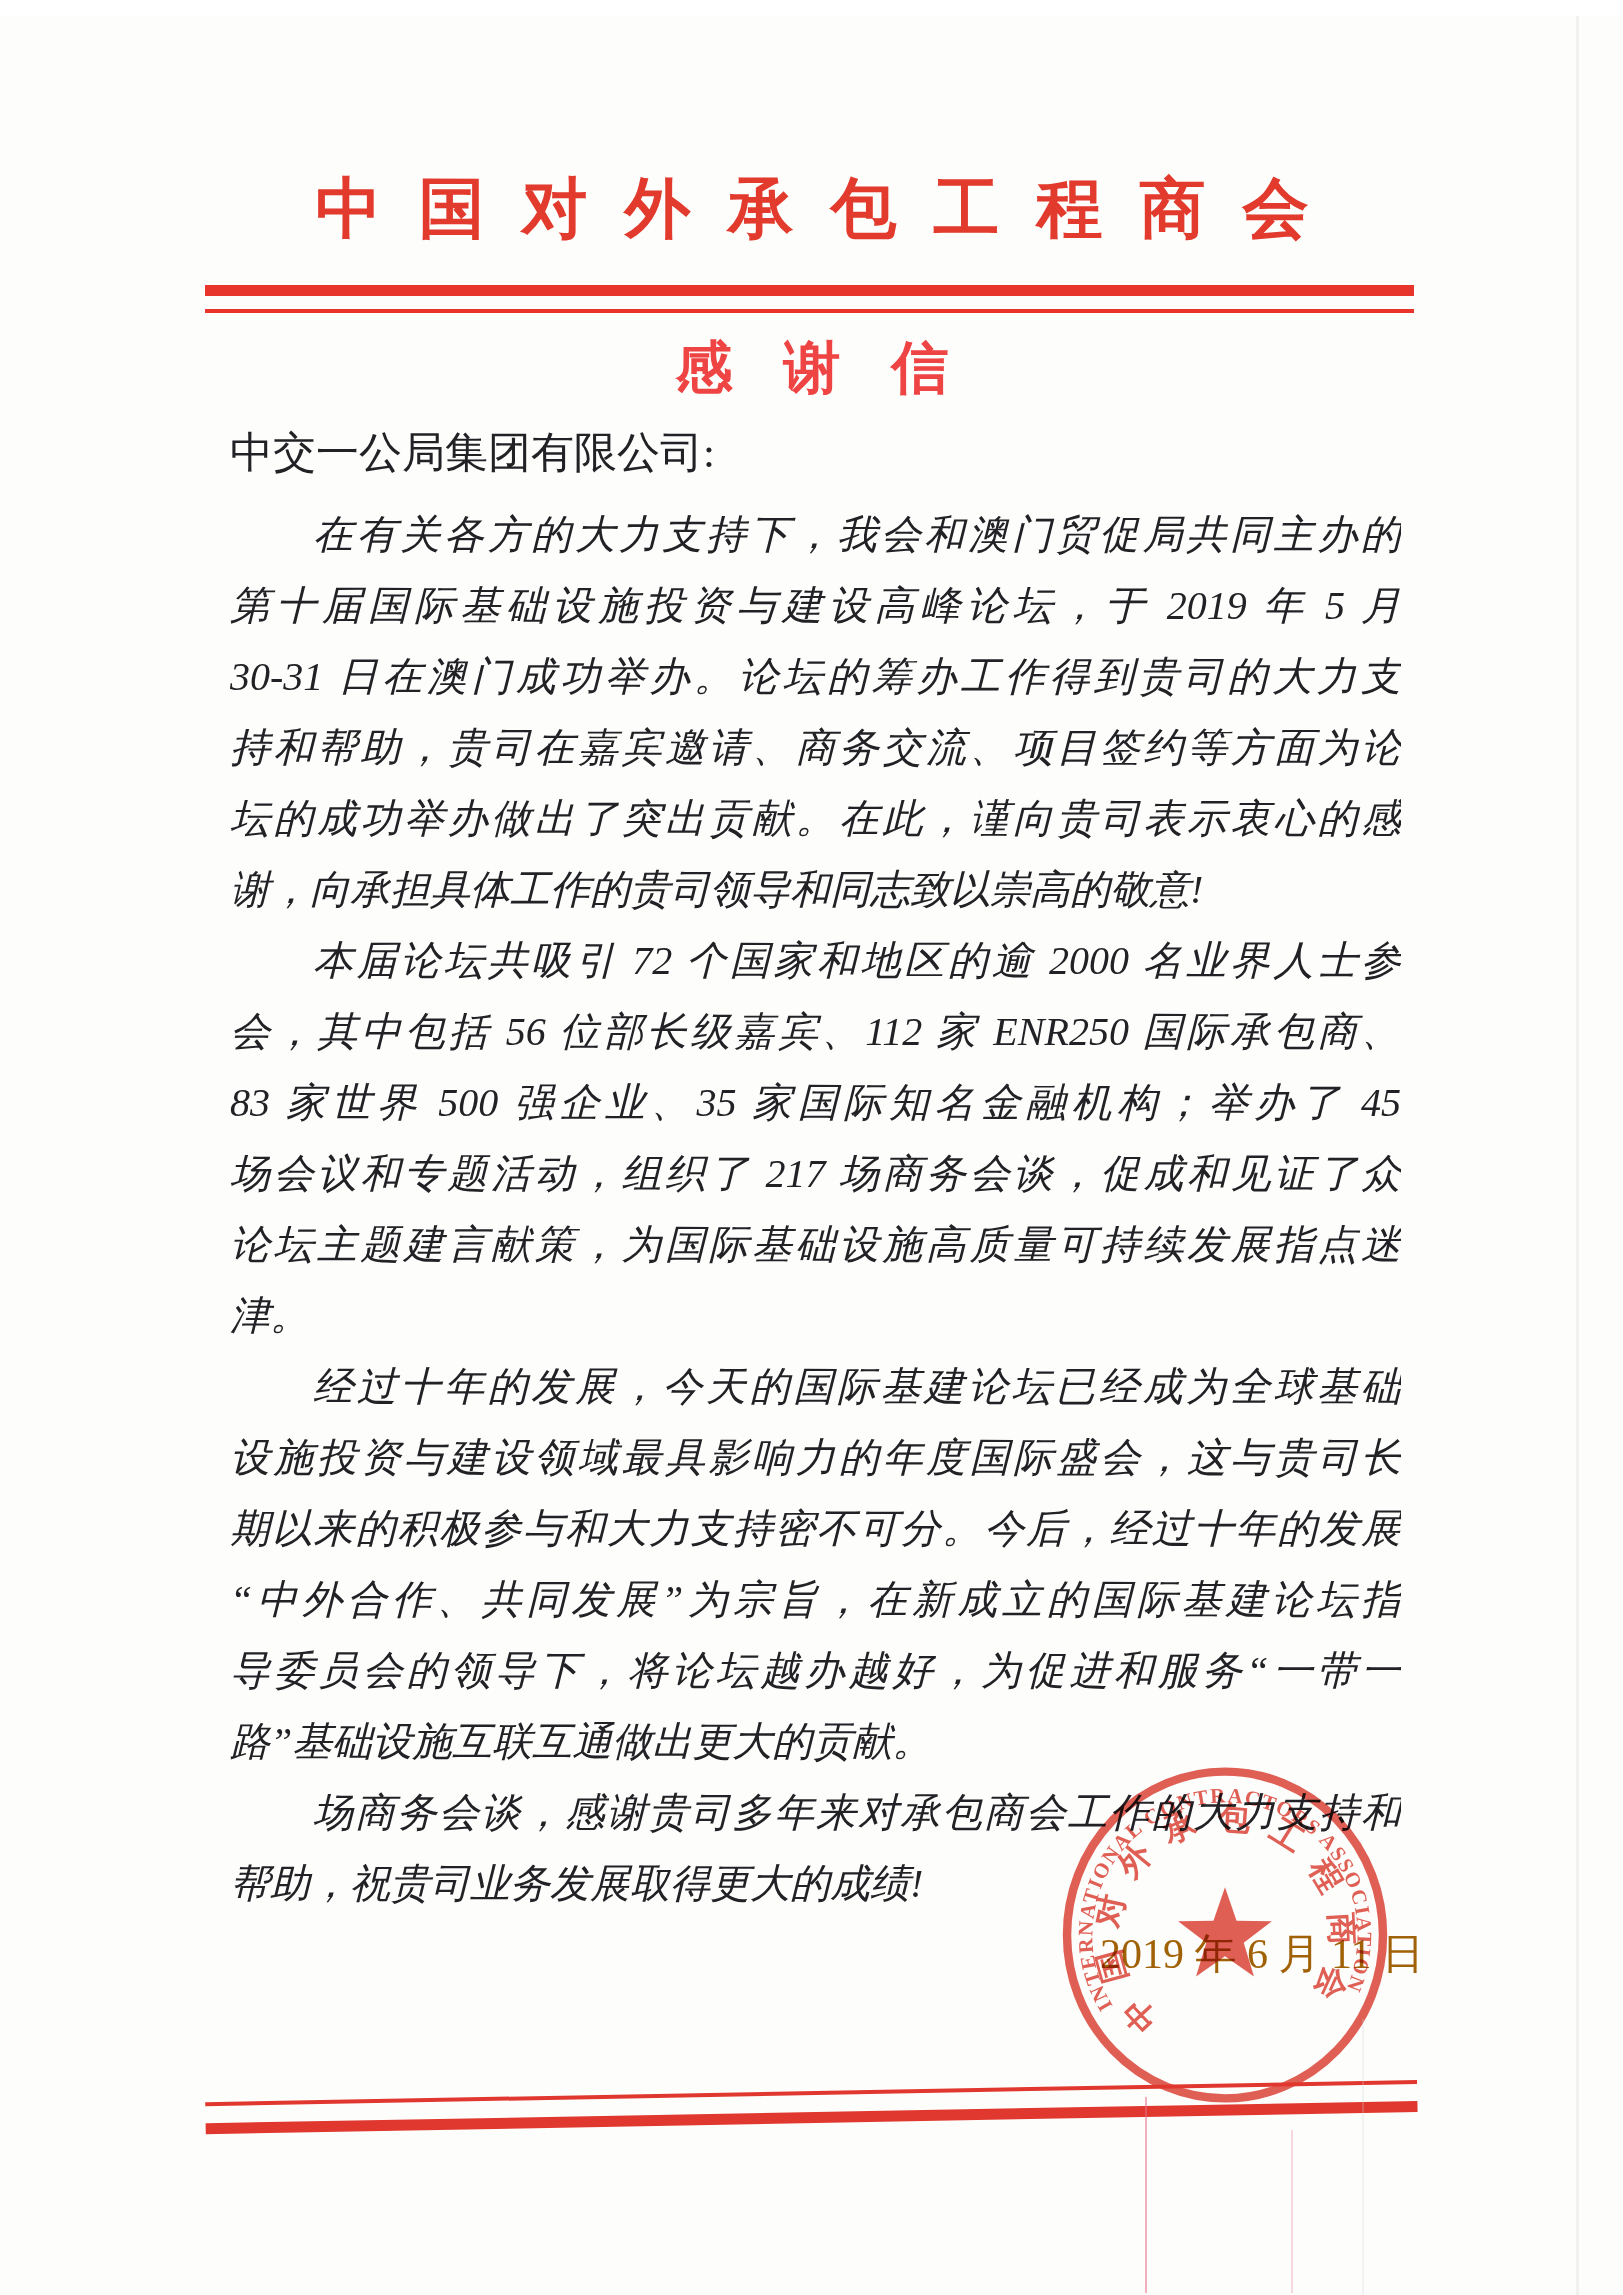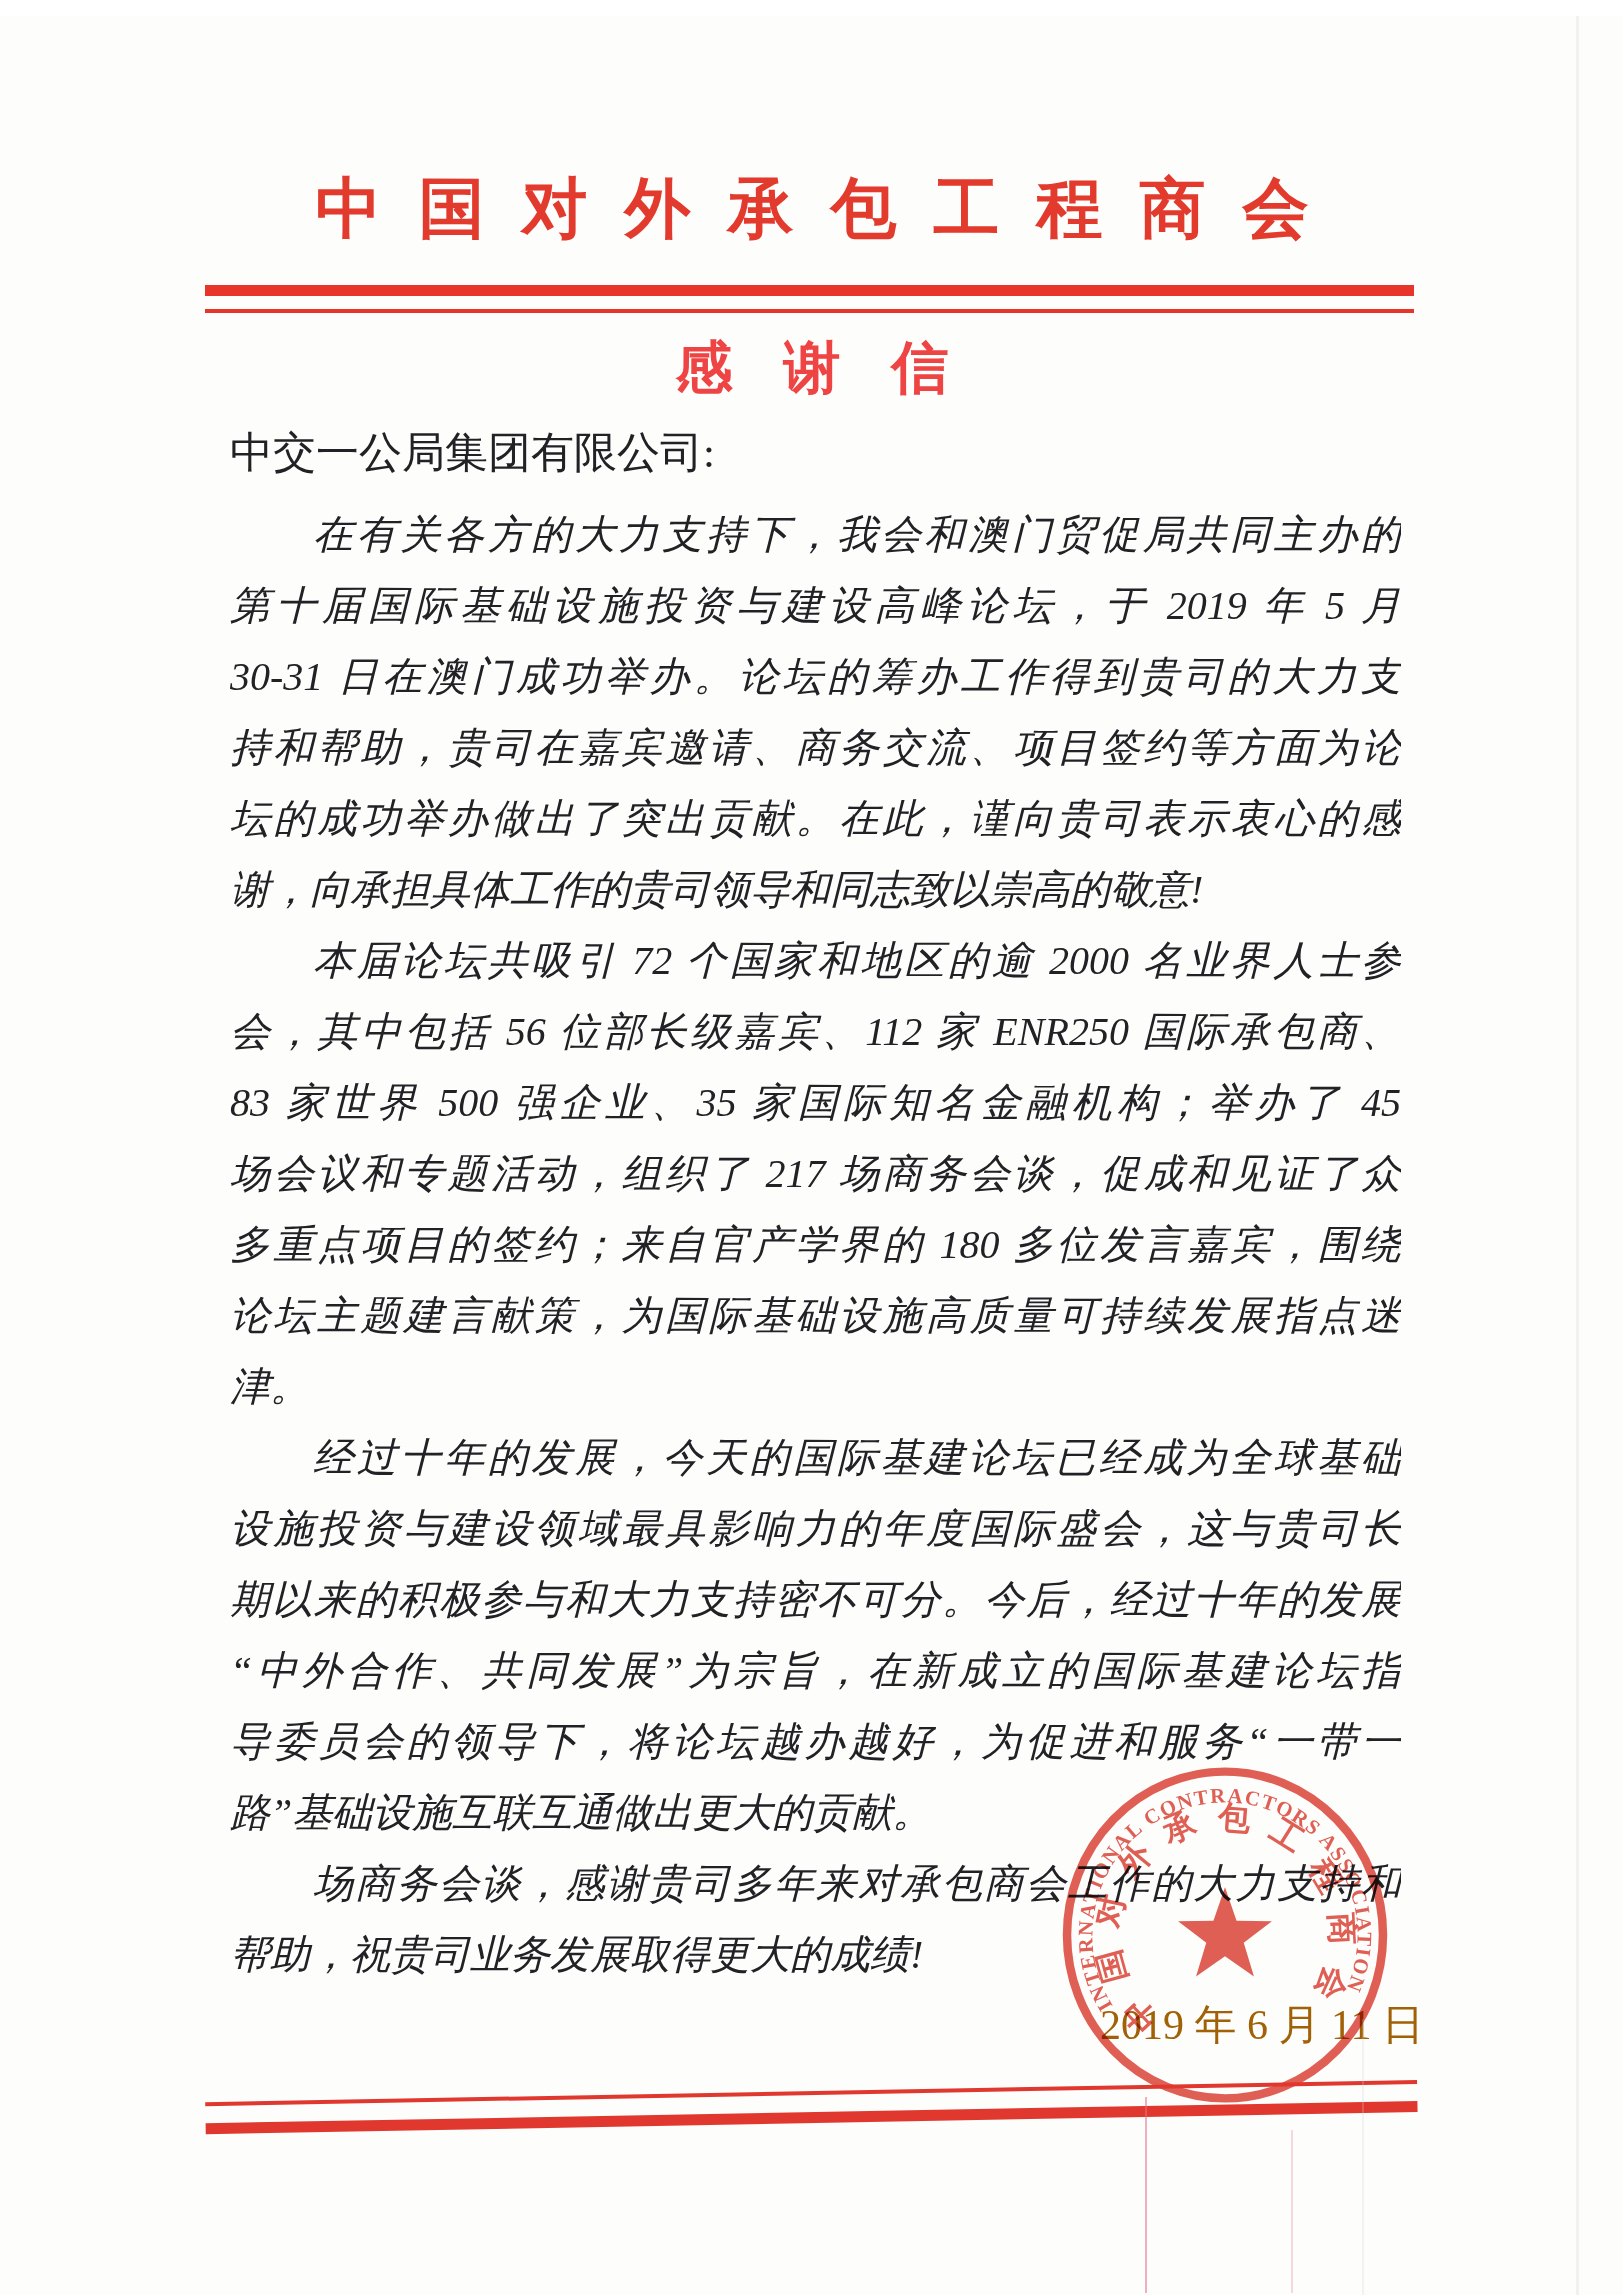--- a/index.html
+++ b/index.html
@@ -101,21 +101,20 @@
         <div class="bline ind pgap">在有关各方的大力支持下，我会和澳门贸促局共同主办的</div>
         <div class="bline">第十届国际基础设施投资与建设高峰论坛，于 2019 年 5 月</div>
         <div class="bline">30-31 日在澳门成功举办。论坛的筹办工作得到贵司的大力支</div>
         <div class="bline">持和帮助，贵司在嘉宾邀请、商务交流、项目签约等方面为论</div>
         <div class="bline">坛的成功举办做出了突出贡献。在此，谨向贵司表示衷心的感</div>
         <div class="bline last">谢，向承担具体工作的贵司领导和同志致以崇高的敬意!</div>
         <div class="bline ind">本届论坛共吸引 72 个国家和地区的逾 2000 名业界人士参</div>
         <div class="bline">会，其中包括 56 位部长级嘉宾、112 家 ENR250 国际承包商、</div>
         <div class="bline">83 家世界 500 强企业、35 家国际知名金融机构；举办了 45</div>
         <div class="bline">场会议和专题活动，组织了 217 场商务会谈，促成和见证了众</div>
-        <div class="bline">多重点项目的签约；来自官产学界的 180 多位发言嘉宾，围绕</div>
         <div class="bline">论坛主题建言献策，为国际基础设施高质量可持续发展指点迷</div>
         <div class="bline last">津。</div>
         <div class="bline ind">经过十年的发展，今天的国际基建论坛已经成为全球基础</div>
         <div class="bline">设施投资与建设领域最具影响力的年度国际盛会，这与贵司长</div>
         <div class="bline">期以来的积极参与和大力支持密不可分。今后，经过十年的发展</div>
         <div class="bline">“中外合作、共同发展”为宗旨，在新成立的国际基建论坛指</div>
         <div class="bline">导委员会的领导下，将论坛越办越好，为促进和服务“一带一</div>
         <div class="bline last">路”基础设施互联互通做出更大的贡献。</div>
         <div class="bline ind">场商务会谈，感谢贵司多年来对承包商会工作的大力支持和</div>
         <div class="bline last">帮助，祝贵司业务发展取得更大的成绩!</div>

